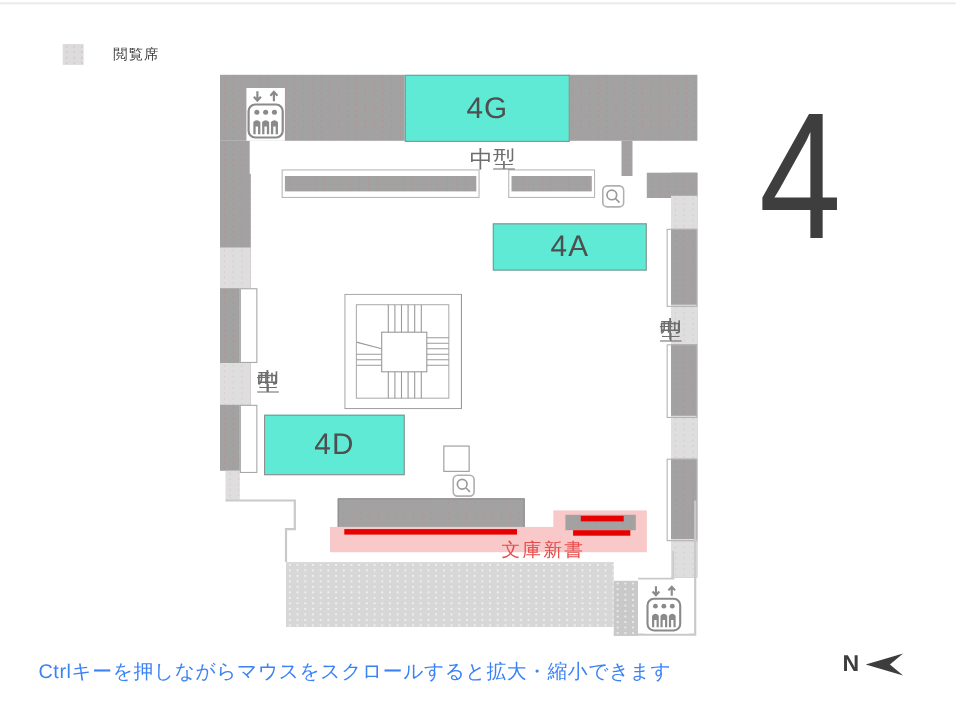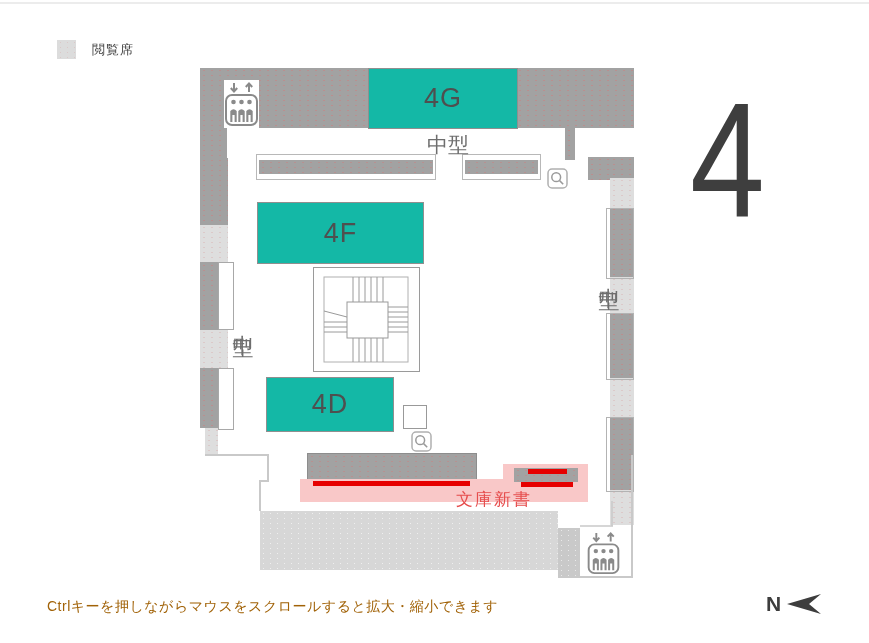--- a/index.html
+++ b/index.html
@@ -10,43 +10,43 @@
   .wall{position:absolute;background-color:#a2a2a2;
         background-image:radial-gradient(circle, rgba(214,120,120,.45) .8px, transparent 1px);
         background-size:8px 5px;}
   .lightseg{position:absolute;background-color:#dedede;
         background-image:radial-gradient(circle, rgba(214,140,140,.25) .8px, transparent 1px);
         background-size:8px 5px;}
   .whitebox{position:absolute;background:#fff;}
   .shelf-outline{position:absolute;border:1px solid #b3b3b3;background:transparent;}
   .wallshelf{position:absolute;border:1px solid #a8a8a8;background:#fff;}
   
-  .room{position:absolute;background:#14b8a6;border:1px solid #8f8f8f;display:flex;
+  .room{position:absolute;background:#5eead4;border:1px solid #8f8f8f;display:flex;
         align-items:center;justify-content:center;font-size:27px;color:#4f4f4f;letter-spacing:1px;}
   
   .shelfbar{position:absolute;border:1px solid #b8b8b8;background:#fff;}
   .shelfbar .band{position:absolute;left:2px;right:2px;top:5px;bottom:5px;background-color:#a2a2a2;
         background-image:radial-gradient(circle, rgba(214,120,120,.4) .8px, transparent 1px);background-size:8px 5px;}
   .grayblock{position:absolute;background-color:#a2a2a2;border:1px solid #8d8d8d;
         background-image:radial-gradient(circle, rgba(214,120,120,.4) .8px, transparent 1px);background-size:8px 5px;}
   .footerblock{position:absolute;background-color:#d7d7d7;
         background-image:radial-gradient(circle, rgba(255,255,255,.6) .8px, transparent 1px);background-size:7px 5px;}
   .pink{position:absolute;background:#f9c8c8;}
   .redbar{position:absolute;background:#e60000;}
   
   .jp{color:#6e6e6e;font-size:21px;font-family:Liberation Mono, monospace;}
   .vtext{writing-mode:vertical-rl;text-orientation:upright;letter-spacing:3px;}
-  .legend{position:absolute;left:57px;top:40px;display:flex;align-items:center;gap:16px;}
+  .legend{position:absolute;left:57px;top:40px;display:flex;align-items:center;gap:27px;}
   .legend .swatch{width:19px;height:19px;background-color:#dcdcdc;
         background-image:radial-gradient(circle, rgba(214,140,140,.25) .8px, transparent 1px);background-size:7px 5px;}
   .legend .lbl{font-size:13px;color:#3c3c3c;letter-spacing:1px;}
   .bigfloor{position:absolute;left:690px;top:78px;font-size:164px;line-height:1;color:#3e3e3e;
         transform:scaleX(.82);transform-origin:left top;}
   .bunko{position:absolute;left:456px;top:488px;font-size:17px;color:#e64c4c;letter-spacing:2px;}
-  .statusbar{position:absolute;left:47px;top:598px;font-size:14px;color:#a16207;letter-spacing:.5px;}
+  .statusbar{position:absolute;left:35px;top:598px;font-size:18px;color:#3b82f6;letter-spacing:.5px;}
   .compass{position:absolute;left:766px;top:592px;display:flex;align-items:center;gap:6px;}
   .compass .n{font-size:21px;font-weight:bold;color:#3d3d3d;}
   .icon-abs{position:absolute;}
   svg{display:block;}
 </style>
 </head>
 <body>
 
 <div class="stage">
   <div class="topline"></div>
@@ -80,24 +80,24 @@
 
   <svg class="icon-abs" style="left:0;top:0" width="869" height="643" viewBox="0 0 869 643">
     <path d="M205,455 H268 V481 H260 V511" fill="none" stroke="#c9c9c9" stroke-width="2"></path>
     <path d="M632,455 V577 H558" fill="none" stroke="#c9c9c9" stroke-width="2"></path>
     <path d="M580,526 H613 M612,501 V526" fill="none" stroke="#c9c9c9" stroke-width="1.5"></path>
   </svg>
 
   <div class="room" style="left:368px;top:68px;width:148px;height:59px">
     <span>4G</span>
     </div>
-  <div class="room" style="left:257px;top:202px;width:165px;height:60px">
-    <span>4F</span>
+  <div class="room" style="left:448px;top:203px;width:138px;height:41px">
+    <span>4A</span>
     </div>
-  <div class="room" style="left:266px;top:377px;width:126px;height:53px">
+  <div class="room" style="left:240px;top:377px;width:126px;height:53px">
     <span>4D</span>
     </div>
 
   <svg class="icon-abs" style="left:313px;top:267px" width="107" height="105" viewBox="0 0 107 105">
     <rect x="0.5" y="0.5" width="106" height="104" fill="#fff" stroke="#9a9a9a"></rect>
     <rect x="11" y="10" width="84" height="85" fill="none" stroke="#b0b0b0"></rect>
     <g stroke="#9a9a9a" fill="none">
       <path d="M40,10 V35 M46,10 V35 M52,10 V35 M58,10 V35 M64,10 V35 M70,10 V35"></path>
       <path d="M40,71 V95 M46,71 V95 M52,71 V95 M58,71 V95 M64,71 V95 M70,71 V95"></path>
       <path d="M75,40 H95 M75,45 H95 M75,50 H95 M75,55 H95 M75,60 H95 M75,65 H95"></path>

